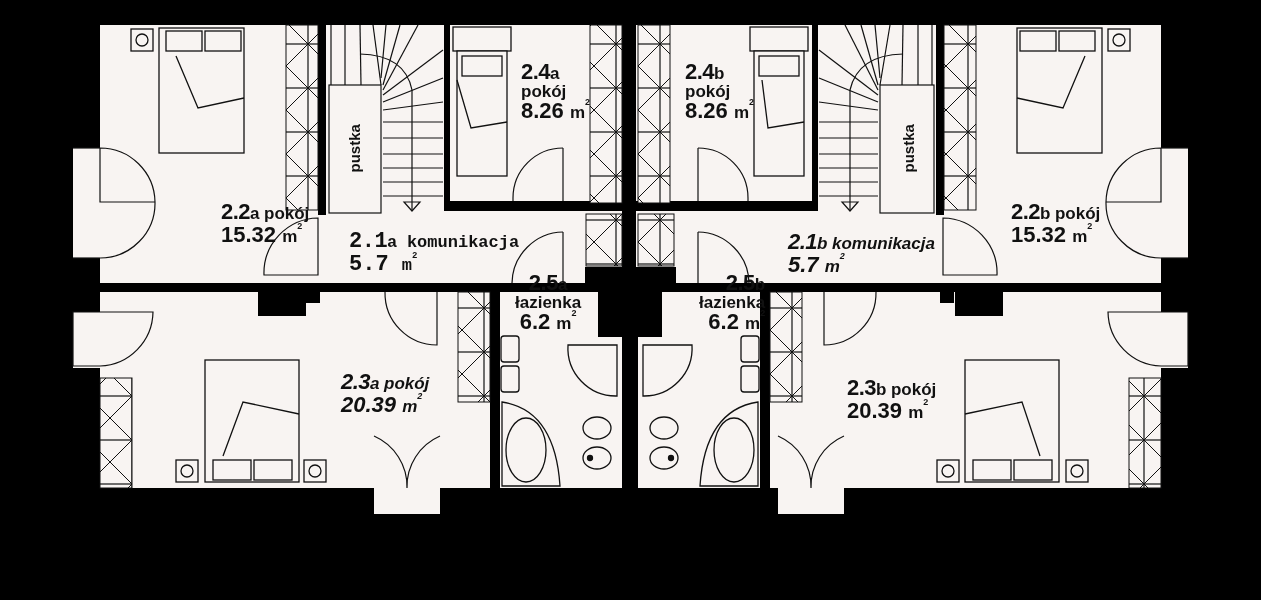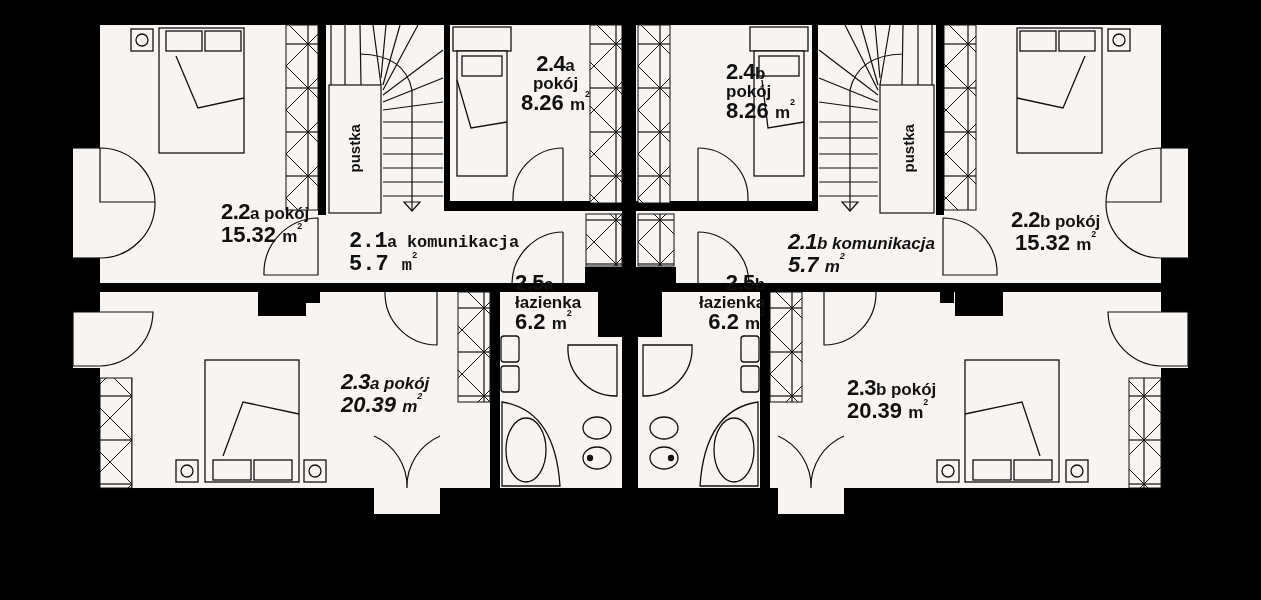--- a/index.html
+++ b/index.html
@@ -245,49 +245,49 @@
 <div class="lbl" style="left:181px; top:201px;margin-left:40px;">
   <span class="num">2.2</span><span class="suf">a</span> <span class="nm">pokój</span>
   <span class="area"><span>15.32</span> <span class="unit">m</span><sup>2</sup></span>
 </div>
 
 <div class="lbl" style="left:349px; top:231px;font-family:Liberation Mono, monospace;">
   <span class="num">2.1</span><span class="suf">a</span> <span class="nm">komunikacja</span>
   <span class="area"><span>5.7</span> <span class="unit">m</span><sup>2</sup></span>
 </div>
 
-<div class="lbl" style="left:521px; top:53px;text-align:center;">
+<div class="lbl" style="left:521px; top:61px;">
   <span class="num">2.4</span><span class="suf">a</span><br>
   <span class="nm">pokój</span>
   <span class="area" style="margin-top:0"><span>8.26</span> <span class="unit">m</span><sup>2</sup></span>
 </div>
 
-<div class="lbl" style="left:515px; top:272px;">
+<div class="lbl" style="left:515px; top:272px;text-align:center;">
   <span class="num">2.5</span><span class="suf">a</span><br>
   <span class="nm">łazienka</span>
   <span class="area" style="margin-top:0"><span>6.2</span> <span class="unit">m</span><sup>2</sup></span>
 </div>
 
 <div class="lbl" style="left:341px; top:371px;font-style:italic;">
   <span class="num">2.3</span><span class="suf">a</span> <span class="nm">pokój</span>
   <span class="area"><span>20.39</span> <span class="unit">m</span><sup>2</sup></span>
 </div>
 
-<div class="lbl" style="left:685px; top:61px;margin-left:41px;">
+<div class="lbl" style="left:685px; top:61px;">
   <span class="num">2.4</span><span class="suf">b</span><br>
   <span class="nm">pokój</span>
   <span class="area" style="margin-top:0"><span>8.26</span> <span class="unit">m</span><sup>2</sup></span>
 </div>
 
 <div class="lbl" style="left:788px; top:231px;font-style:italic;">
   <span class="num">2.1</span><span class="suf">b</span> <span class="nm">komunikacja</span>
   <span class="area"><span>5.7</span> <span class="unit">m</span><sup>2</sup></span>
 </div>
 
-<div class="lbl" style="left:1011px; top:209px;text-align:center;">
+<div class="lbl" style="left:1011px; top:201px;">
   <span class="num">2.2</span><span class="suf">b</span> <span class="nm">pokój</span>
   <span class="area"><span>15.32</span> <span class="unit">m</span><sup>2</sup></span>
 </div>
 
 <div class="lbl" style="left:699px; top:272px;text-align:right;">
   <span class="num">2.5</span><span class="suf">b</span><br>
   <span class="nm">łazienka</span>
   <span class="area" style="margin-top:0"><span>6.2</span> <span class="unit">m</span><sup>2</sup></span>
 </div>
 

